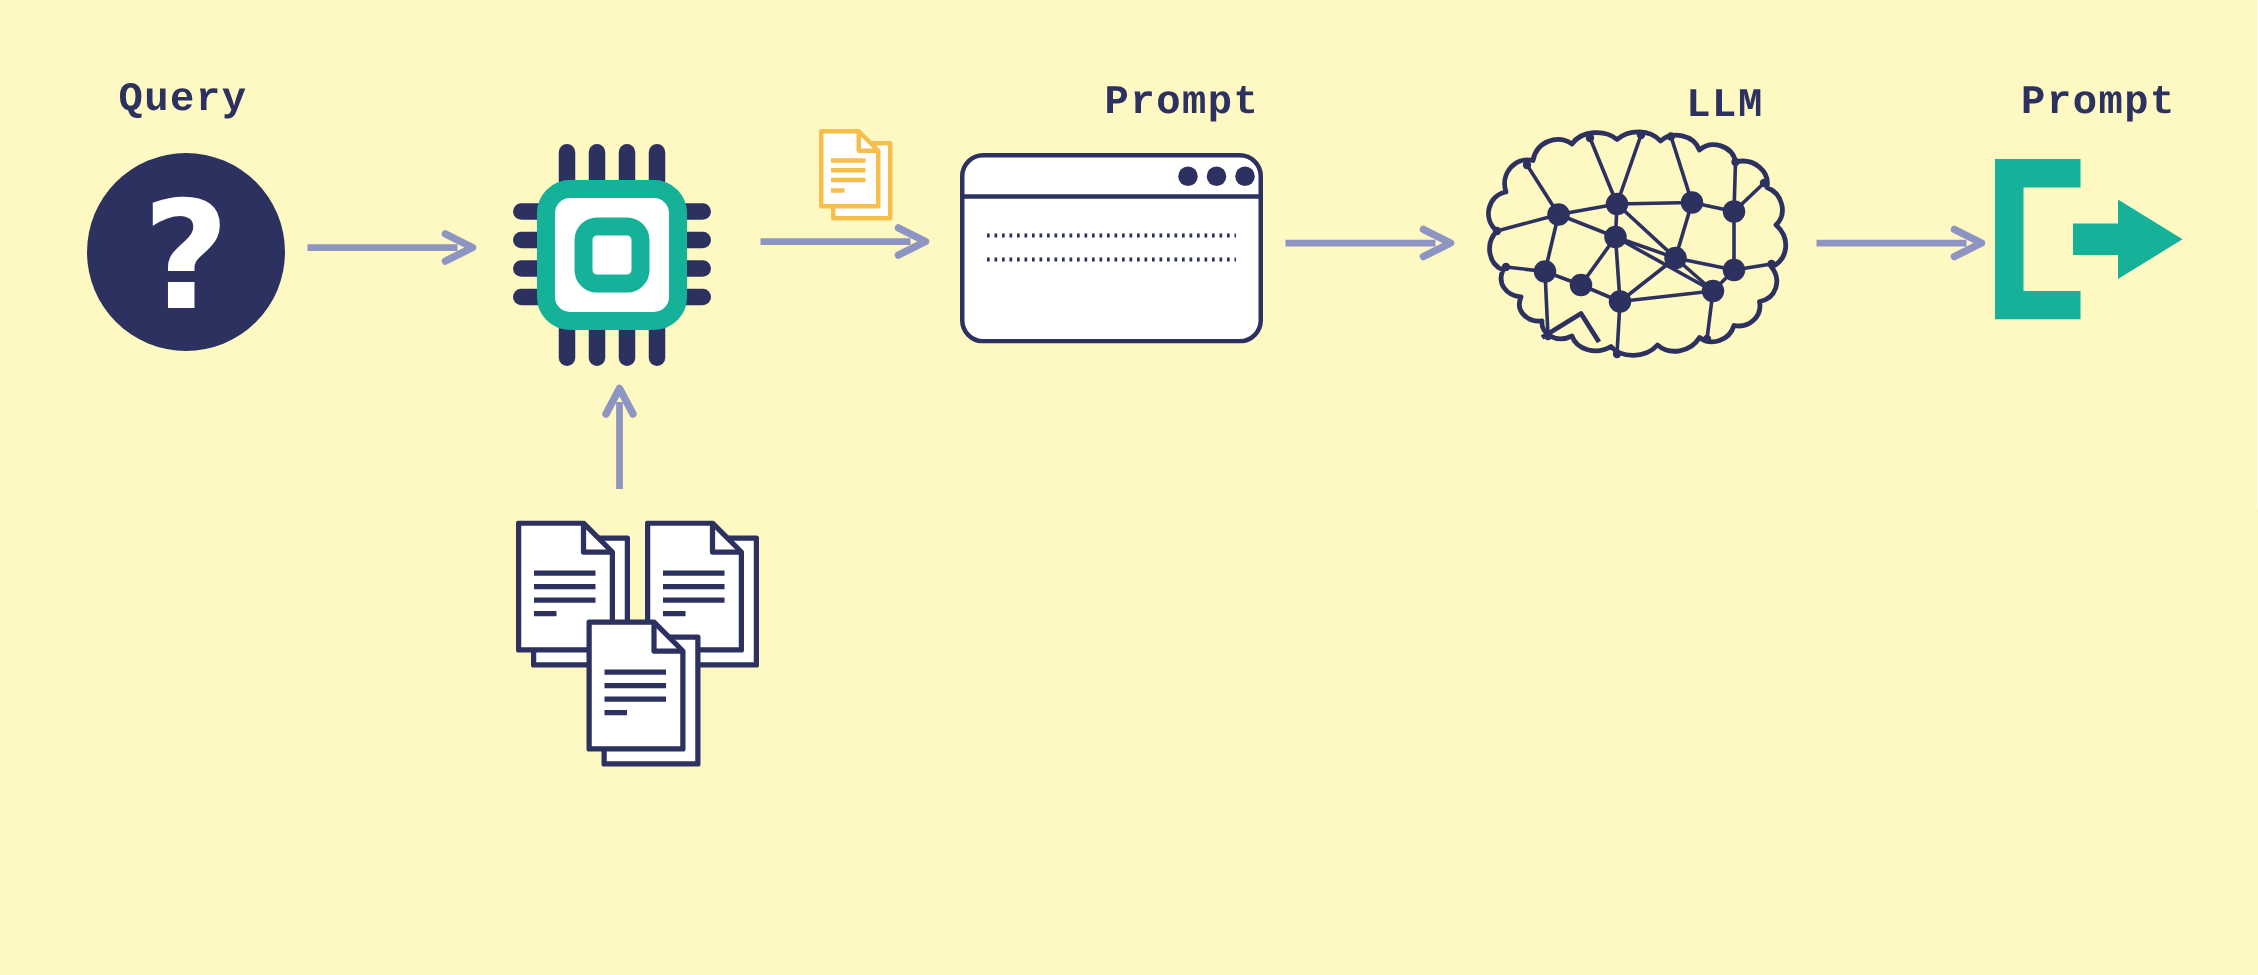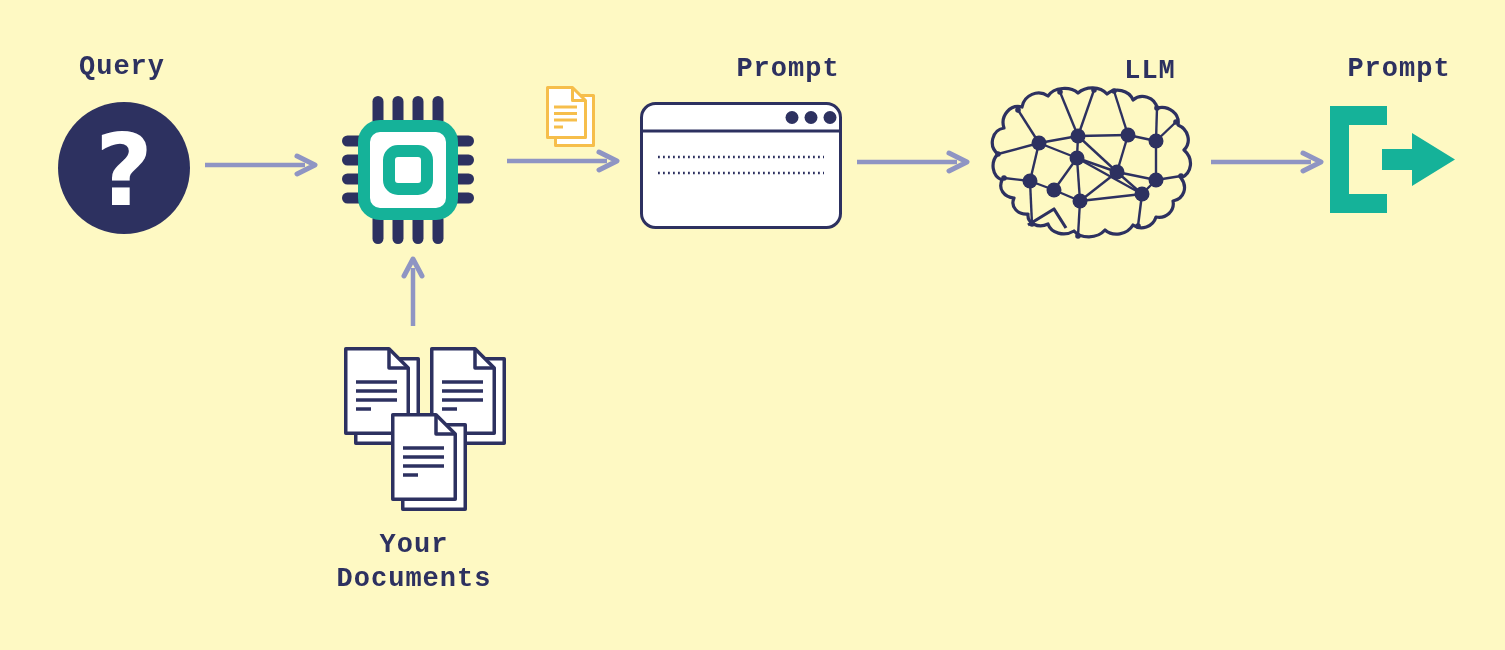--- a/index.html
+++ b/index.html
@@ -31,21 +31,20 @@
 </style>
 </head>
 <body>
 
 <div class="diagram">
 
   <div class="node-label" style="left:122px; top:52px;">Query</div>
   <div class="node-label" style="left:740px; top:54px;margin-left:48px;">Prompt</div>
   <div class="node-label" style="left:1150px; top:56px;">LLM</div>
   <div class="node-label" style="left:1399px; top:54px;">Prompt</div>
-  <div class="node-label wrap" style="left:414px; top:528px;">Your Documents</div>
 
   <svg class="abs" style="left:57px; top:101px;" width="134" height="134" viewBox="0 0 134 134">
     <circle cx="67" cy="67" r="66" fill="#2d3160"></circle>
     <text x="67" y="104" text-anchor="middle" font-family="'DejaVu Sans', sans-serif" font-size="100" font-weight="bold" fill="#ffffff">?</text>
   </svg>
 
   <svg class="abs" style="left:202px; top:152px;" width="120" height="26" viewBox="0 0 120 26">
     <line x1="3" y1="13" x2="103" y2="13" stroke="#8f95c3" stroke-width="4.5"></line>
     <path d="M95 4 L113 13 L95 22" fill="none" stroke="#8f95c3" stroke-width="5" stroke-linecap="round" stroke-linejoin="round"></path>
   </svg>

